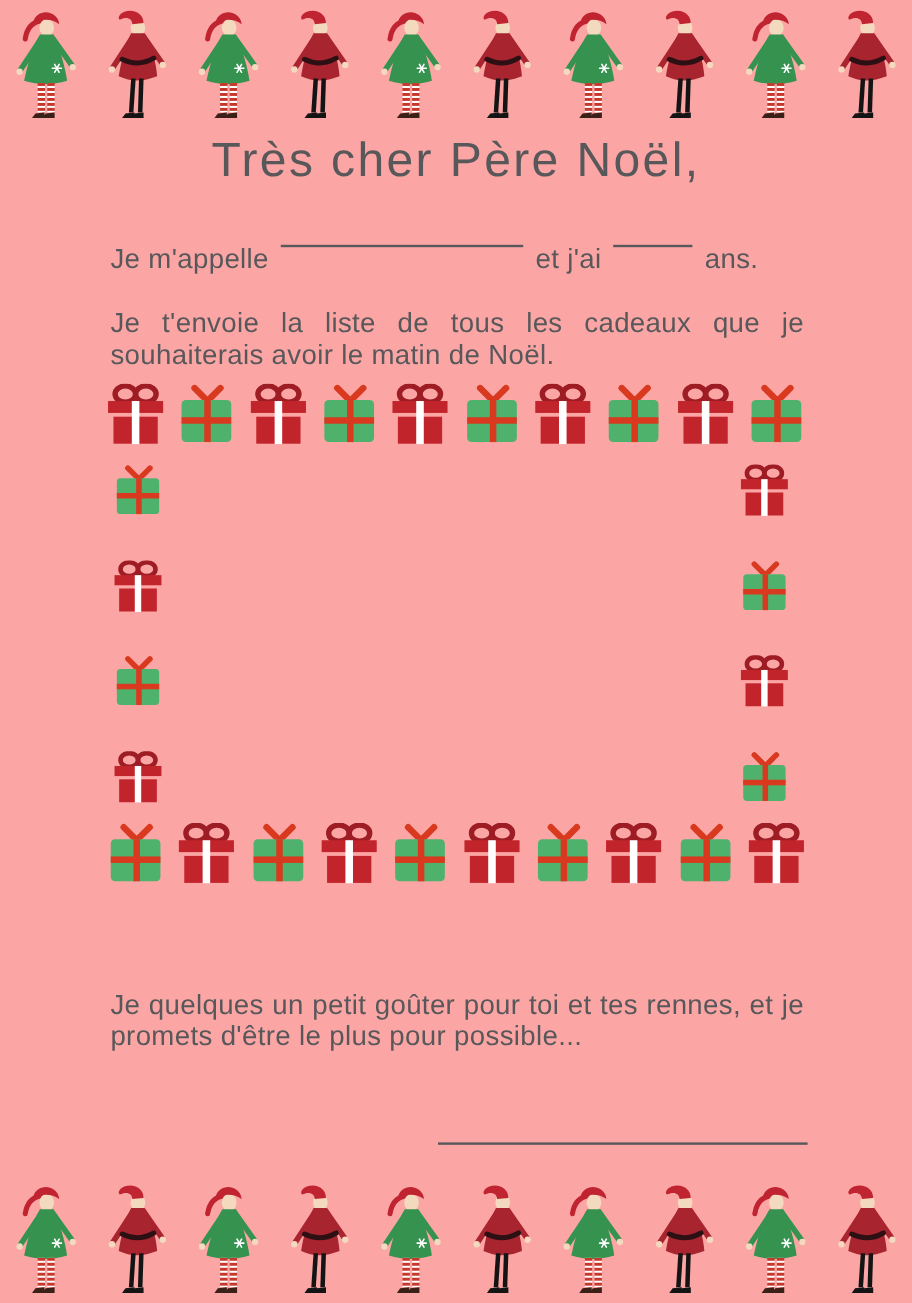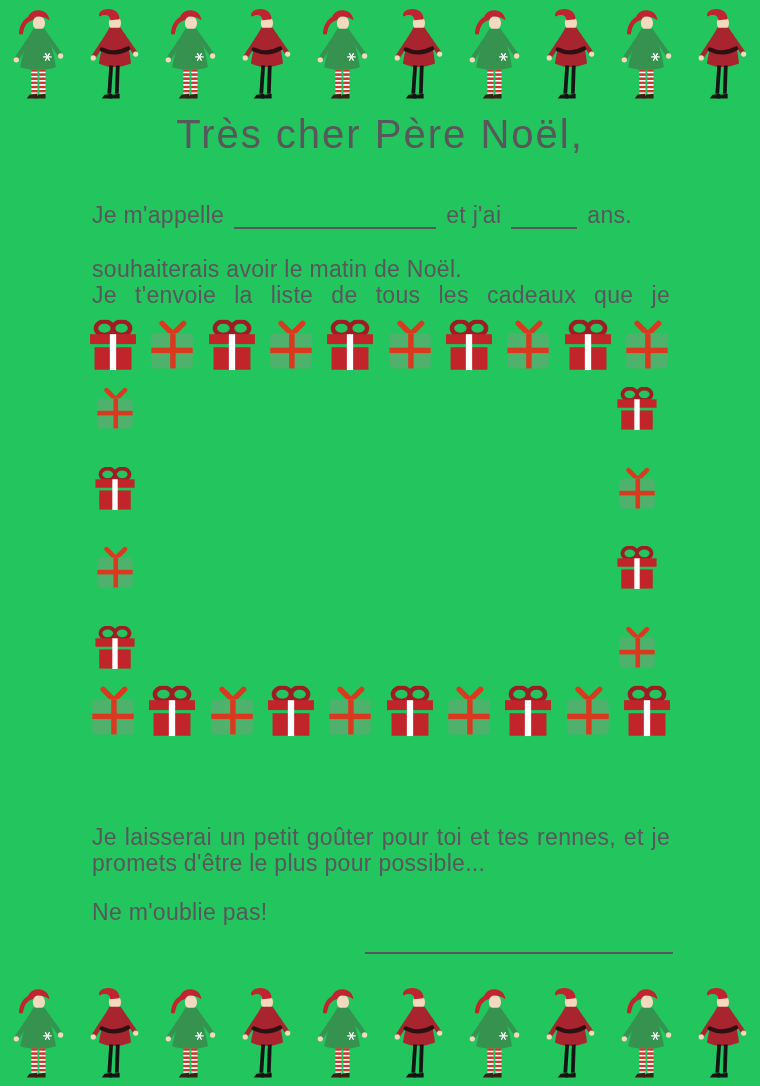--- a/index.html
+++ b/index.html
@@ -1,17 +1,17 @@
 <!DOCTYPE html>
 <html style="--text: #58585a; --gift-red: #c2242b; --gift-red-bow: #9e1d24; --gift-green: #4eb26d; --ribbon-red: #d8391f; --elf-dress-green: #35934f; --elf-coat-red: #a8242f; --hat-red: #c02430; --belt-dark: #2d1014; --stripe-red: #c5372b; --skin: #f3d9bd; --shoe-brown: #3a2017; --shoe-black: #141414;"><head>
 <meta charset="utf-8">
 <style>
   html,body{margin:0;padding:0;background:#fff;}
   .page{
-    position:relative;width:760px;height:1086px;background:#22c55e;overflow:hidden;
+    position:relative;width:760px;height:1086px;background:#fca5a5;overflow:hidden;
     font-family:"Liberation Sans", sans-serif;
   }
   
   .elf-row{position:absolute;left:0;width:100%;display:flex;justify-content:space-around;}
   .elf-row svg{width:68px;height:98px;flex:0 0 auto;}
   #elves-top{top:7px;}
   #elves-bottom{top:986px;}
   .gift-row{position:absolute;left:86px;width:588px;display:flex;justify-content:space-between;}
   .gift-row svg{width:54px;height:52px;}
   #gifts-top{top:319px;}
@@ -30,21 +30,21 @@
     position:absolute;left:92px;width:578px;
     font-size:23px;line-height:26px;letter-spacing:.3px;font-weight:300;
     color:var(--text,#58585a);
   }
   .line.j{text-align:justify;text-align-last:justify;}
   #intro{top:256px;}
   #surprises{top:750px;}
   #gouter{top:824px;}
   #closing{top:899px;}
   .name-line{
-    position:absolute;top:202px;left:92px;width:540px;display:flex;align-items:flex-end;
+    position:absolute;top:202px;left:92px;width:540px;display:flex;
     font-size:23px;letter-spacing:.3px;font-weight:300;color:var(--text,#58585a);
   }
   .name-line .lbl{white-space:nowrap;}
   .blank{border-bottom:2px solid var(--text,#58585a);height:2px;}
   .blank.grow{flex:1 1 auto;margin:0 10px;}
   .blank.small{width:66px;flex:0 0 66px;margin:0 10px;}
   .sig{position:absolute;top:940px;left:365px;width:308px;height:12px;border-bottom:2px solid var(--text,#58585a);}
 </style>
 </head>
 <body>
@@ -148,22 +148,22 @@
 
   <div class="name-line">
     <span class="lbl">Je m'appelle</span>
     <span class="blank grow"></span>
     <span class="lbl">et j'ai</span>
     <span class="blank small"></span>
     <span class="lbl">ans.</span>
   </div>
 
   <div class="textblock" id="intro">
+    <div class="line j">Je t'envoie la liste de tous les cadeaux que je</div>
     <div class="line">souhaiterais avoir le matin de Noël.</div>
-    <div class="line j">Je t'envoie la liste de tous les cadeaux que je</div>
   </div>
 
   <div class="gift-row" id="gifts-top">
       <svg viewBox="0 0 60 56">
         <use href="#gift-red"></use>
       </svg>
       <svg viewBox="0 0 60 56">
         <use href="#gift-green"></use>
       </svg>
       <svg viewBox="0 0 60 56">
@@ -248,25 +248,24 @@
       <svg viewBox="0 0 60 56">
         <use href="#gift-green"></use>
       </svg>
       <svg viewBox="0 0 60 56">
         <use href="#gift-red"></use>
       </svg>
     </div>
 
 
   <div class="textblock" id="gouter">
-    <div class="line j">Je laisserai un petit goûter pour toi et tes rennes, et je</div>
+    <div class="line j">Je quelques un petit goûter pour toi et tes rennes, et je</div>
     <div class="line">promets d'être le plus pour possible...</div>
   </div>
 
-  <div class="textblock" id="closing">Ne m'oublie pas!</div>
 
   <div class="sig"></div>
 
   <div class="elf-row" id="elves-bottom">
       <svg viewBox="0 0 64 104">
         <use href="#elf-green"></use>
       </svg>
       <svg viewBox="0 0 64 104">
         <use href="#elf-red"></use>
       </svg>

